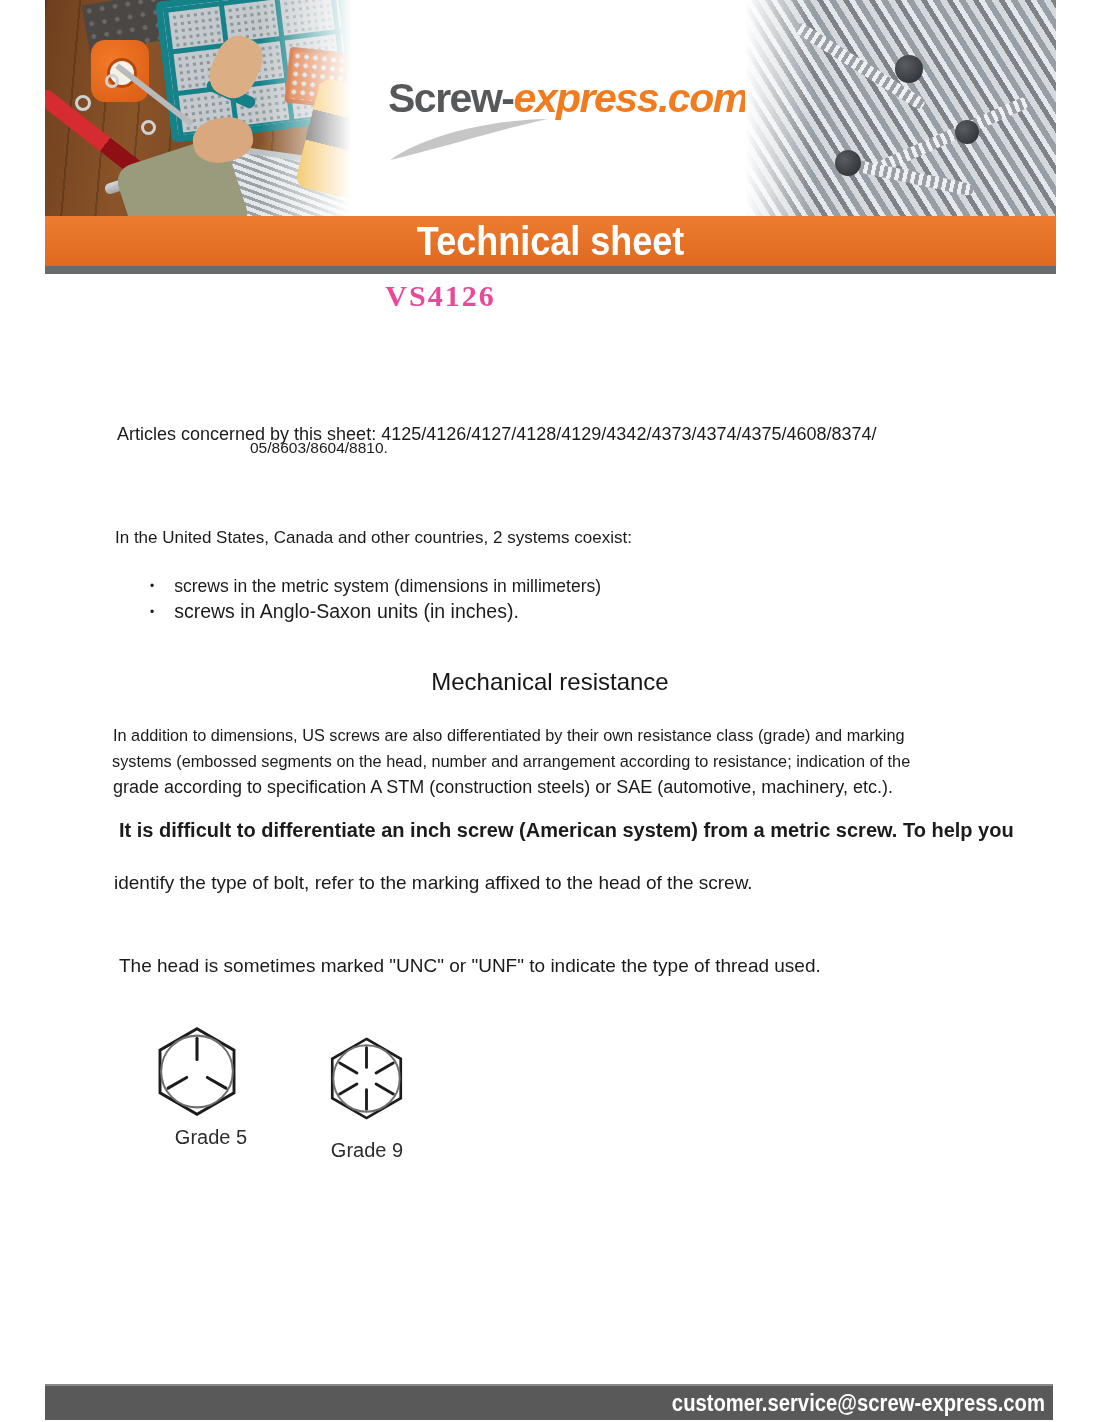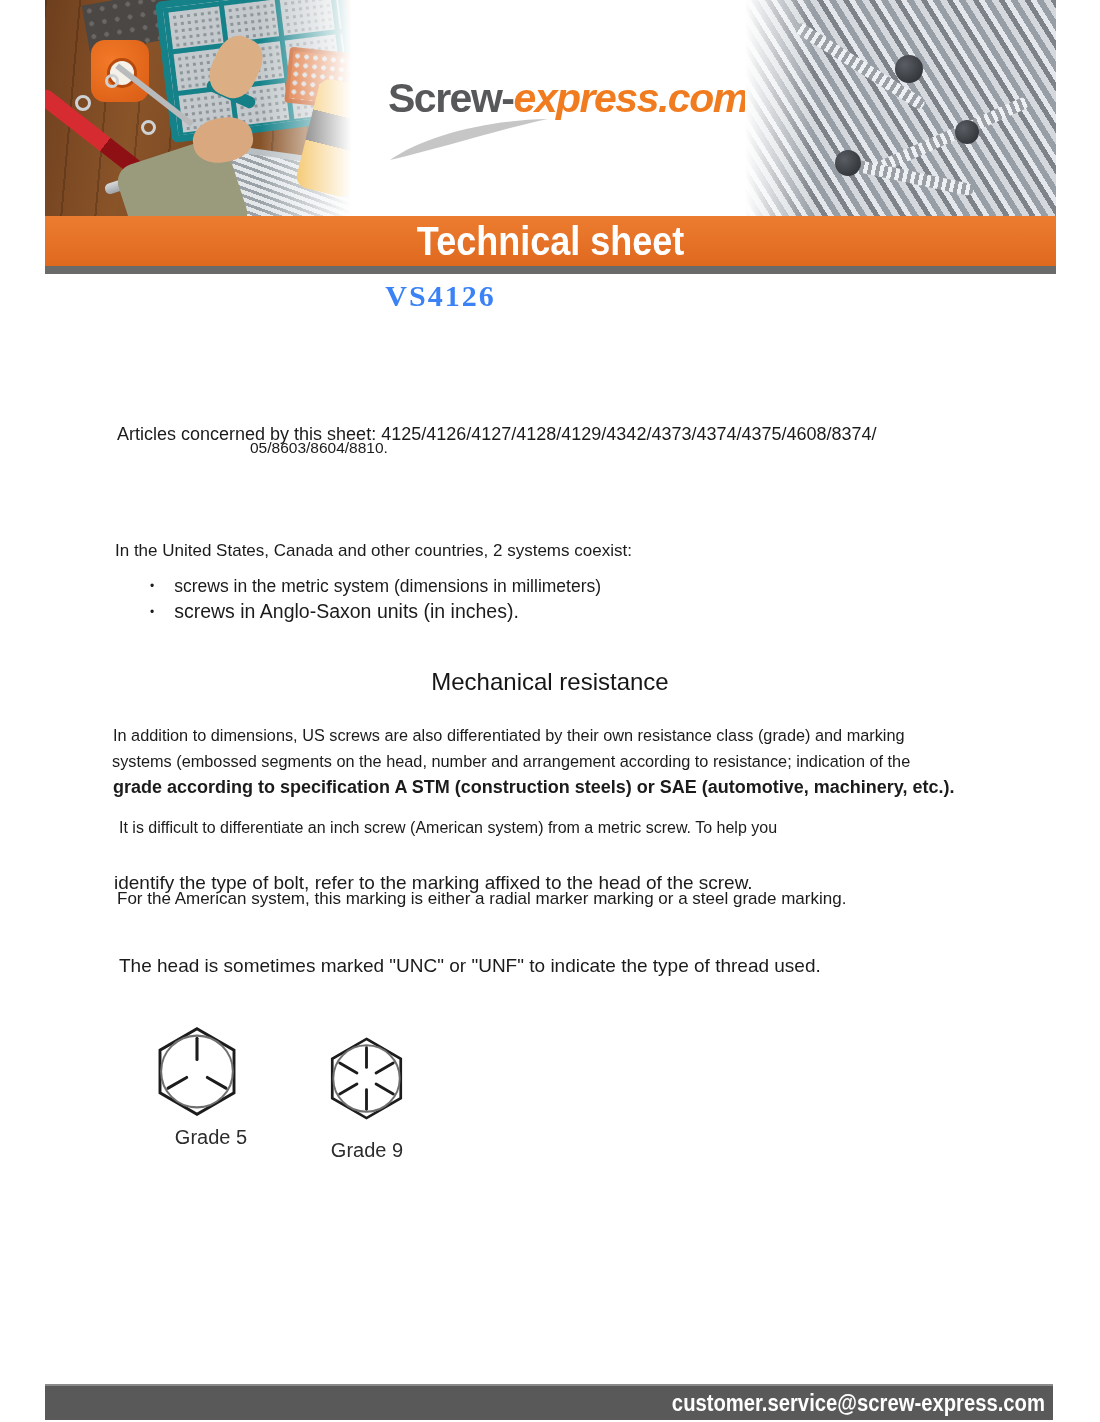--- a/index.html
+++ b/index.html
@@ -77,34 +77,34 @@
   
   .banner{position:absolute;left:45px;top:216px;width:1011px;height:50px;
     background:linear-gradient(180deg,#ec7c30 0%,#df691f 100%);
     display:flex;align-items:center;justify-content:center;}
   .banner-title{color:#ffffff;font-size:40px;font-weight:bold;letter-spacing:0;
     transform:scaleX(.9);transform-origin:center;line-height:50px;}
   .divider{position:absolute;left:45px;top:266px;width:1011px;height:8px;background:#6a6a6a;}
 
   
   .doc-code{left:0;top:279px;width:881px;text-align:center;
-    font-family:"Liberation Serif",serif;font-weight:bold;font-size:30px;letter-spacing:2px;color:#3b82f6;}
+    font-family:"Liberation Serif",serif;font-weight:bold;font-size:30px;letter-spacing:2px;color:#ec4899;}
   .doc-title{left:0;top:334px;width:1100px;text-align:center;font-size:22px;letter-spacing:.5px;}
   .articles1{left:117px;top:424px;font-size:18px;}
   .articles2{left:250px;top:439px;font-size:15.5px;}
-  .intro{left:115px;top:528px;font-size:17px;margin-top:13px;}
+  .intro{left:115px;top:528px;font-size:17px;}
   .bullet-row{display:flex;align-items:baseline;}
   .bullet1{left:150px;top:576px;font-size:17.5px;}
   .bullet2{left:150px;top:600px;font-size:19.5px;}
   .dot{font-size:12px;margin-right:20px;position:relative;top:-2px;}
   .section-heading{left:0;top:668px;width:1100px;text-align:center;font-size:24px;color:#161616;}
   .p1l1{left:113px;top:726px;font-size:16.3px;}
   .p1l2{left:112px;top:752px;font-size:16.3px;}
-  .p1l3{left:113px;top:777px;font-size:18px;font-weight:bold;}
-  .p2l1{left:119px;top:819px;font-size:16px;}
+  .p1l3{left:113px;top:777px;font-size:18px;}
+  .p2l1{left:119px;top:819px;font-size:20px;font-weight:bold;}
   .p2l2{left:114px;top:872px;font-size:19px;}
   .p3{left:117px;top:889px;font-size:17px;}
   .p4{left:119px;top:955px;font-size:19px;}
 
   
   .hex-fig{position:absolute;}
   .hex-fig svg{display:block;width:100%;height:100%;}
   .hex-fig polygon{fill:none;stroke:#1c1c1c;stroke-width:3.4;}
   .hex-fig circle{fill:none;stroke:#6f6f6f;stroke-width:2.4;}
   .hex-fig g line{stroke:#1c1c1c;stroke-width:3.6;stroke-linecap:round;}
@@ -184,21 +184,20 @@
 
   <div class="abs section-heading">Mechanical resistance</div>
 
   <div class="abs p1l1">In addition to dimensions, US screws are also differentiated by their own resistance class (grade) and marking</div>
   <div class="abs p1l2">systems (embossed segments on the head, number and arrangement according to resistance; indication of the</div>
   <div class="abs p1l3">grade according to specification A STM (construction steels) or SAE (automotive, machinery, etc.).</div>
 
   <div class="abs p2l1">It is difficult to differentiate an inch screw (American system) from a metric screw. To help you</div>
   <div class="abs p2l2">identify the type of bolt, refer to the marking affixed to the head of the screw.</div>
 
-  <div class="abs p3">For the American system, this marking is either a radial marker marking or a steel grade marking.</div>
   <div class="abs p4">The head is sometimes marked "UNC" or "UNF" to indicate the type of thread used.</div>
 
   <div class="hex-fig fig1">
     <svg viewBox="0 0 110 120">
       <polygon points="55,10 98.3,35 98.3,85 55,110 11.7,85 11.7,35"></polygon>
       <circle cx="55" cy="60" r="42"></circle>
       <g>
           <line x1="55.0" y1="46.0" x2="55.0" y2="21.0"></line>
           <line x1="42.9" y1="67.0" x2="21.2" y2="79.5"></line>
           <line x1="67.1" y1="67.0" x2="88.8" y2="79.5"></line>

